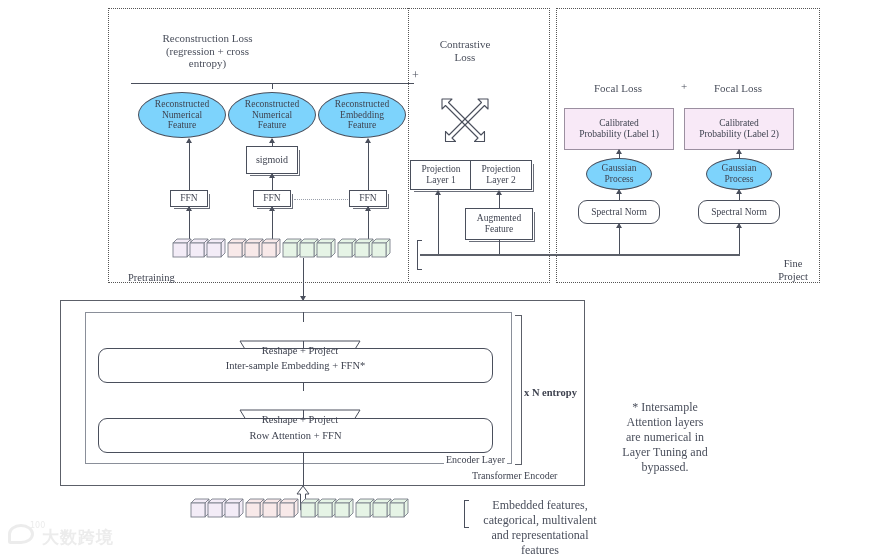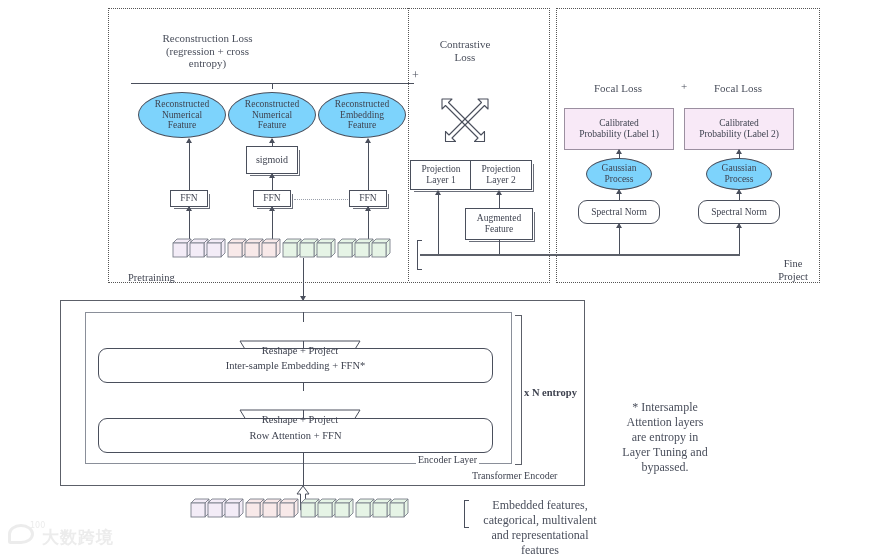--- a/index.html
+++ b/index.html
@@ -259,21 +259,21 @@
 <div class="thickline" style="left:420px;top:254px;width:320px;"></div>
 
 <div class="bracket-l" style="left:417px;top:240px;height:28px;"></div>
 
 <div class="vline arrowdown" style="left:303px;top:258px;height:42px;"></div>
 
 <div class="enc-outer" style="left:60px;top:300px;width:525px;height:186px;"></div>
 <div class="corner-lbl" style="left:470px;top:470px;">Transformer Encoder</div>
 
 <div class="enc-inner" style="left:85px;top:312px;width:427px;height:152px;"></div>
-<div class="corner-lbl" style="left:416px;top:454px;">Encoder Layer</div>
+<div class="corner-lbl" style="left:444px;top:454px;">Encoder Layer</div>
 
 <div class="abs" style="left:515px;top:315px;width:6px;height:148px;border:1px solid #5c6069;border-left:none;"></div>
 <div class="bold-lbl" style="left:524px;top:387px;">x N entropy</div>
 
 <div class="trap" style="left:239px;top:321px;width:122px;height:20px;">
   <svg width="122" height="20" viewBox="0 0 122 20">
     <polygon points="1,1 121,1 110,19 12,19" fill="#ffffff" stroke="#4a4f5c" stroke-width="1"></polygon>
   </svg>
   <span>Reshape + Project</span>
 </div>
@@ -367,20 +367,20 @@
 <div class="note" style="left:470px;top:498px;width:140px;text-align:center;">
   <div>Embedded features,</div>
   <div>categorical, multivalent</div>
   <div>and representational</div>
   <div>features</div>
 </div>
 
 <div class="note" style="left:600px;top:400px;width:130px;">
   <div>* Intersample</div>
   <div>Attention layers</div>
-  <div>are entropy in</div>
+  <div>are numerical in</div>
   <div>Layer Tuning and</div>
   <div>bypassed.</div>
 </div>
 
 <div class="wm-logo" style="left:8px;top:524px;"></div>
 <div class="wm-dot" style="left:30px;top:521px;">100</div>
 <div class="wm" style="left:42px;top:526px;">大数跨境</div>
 
 </body></html>

